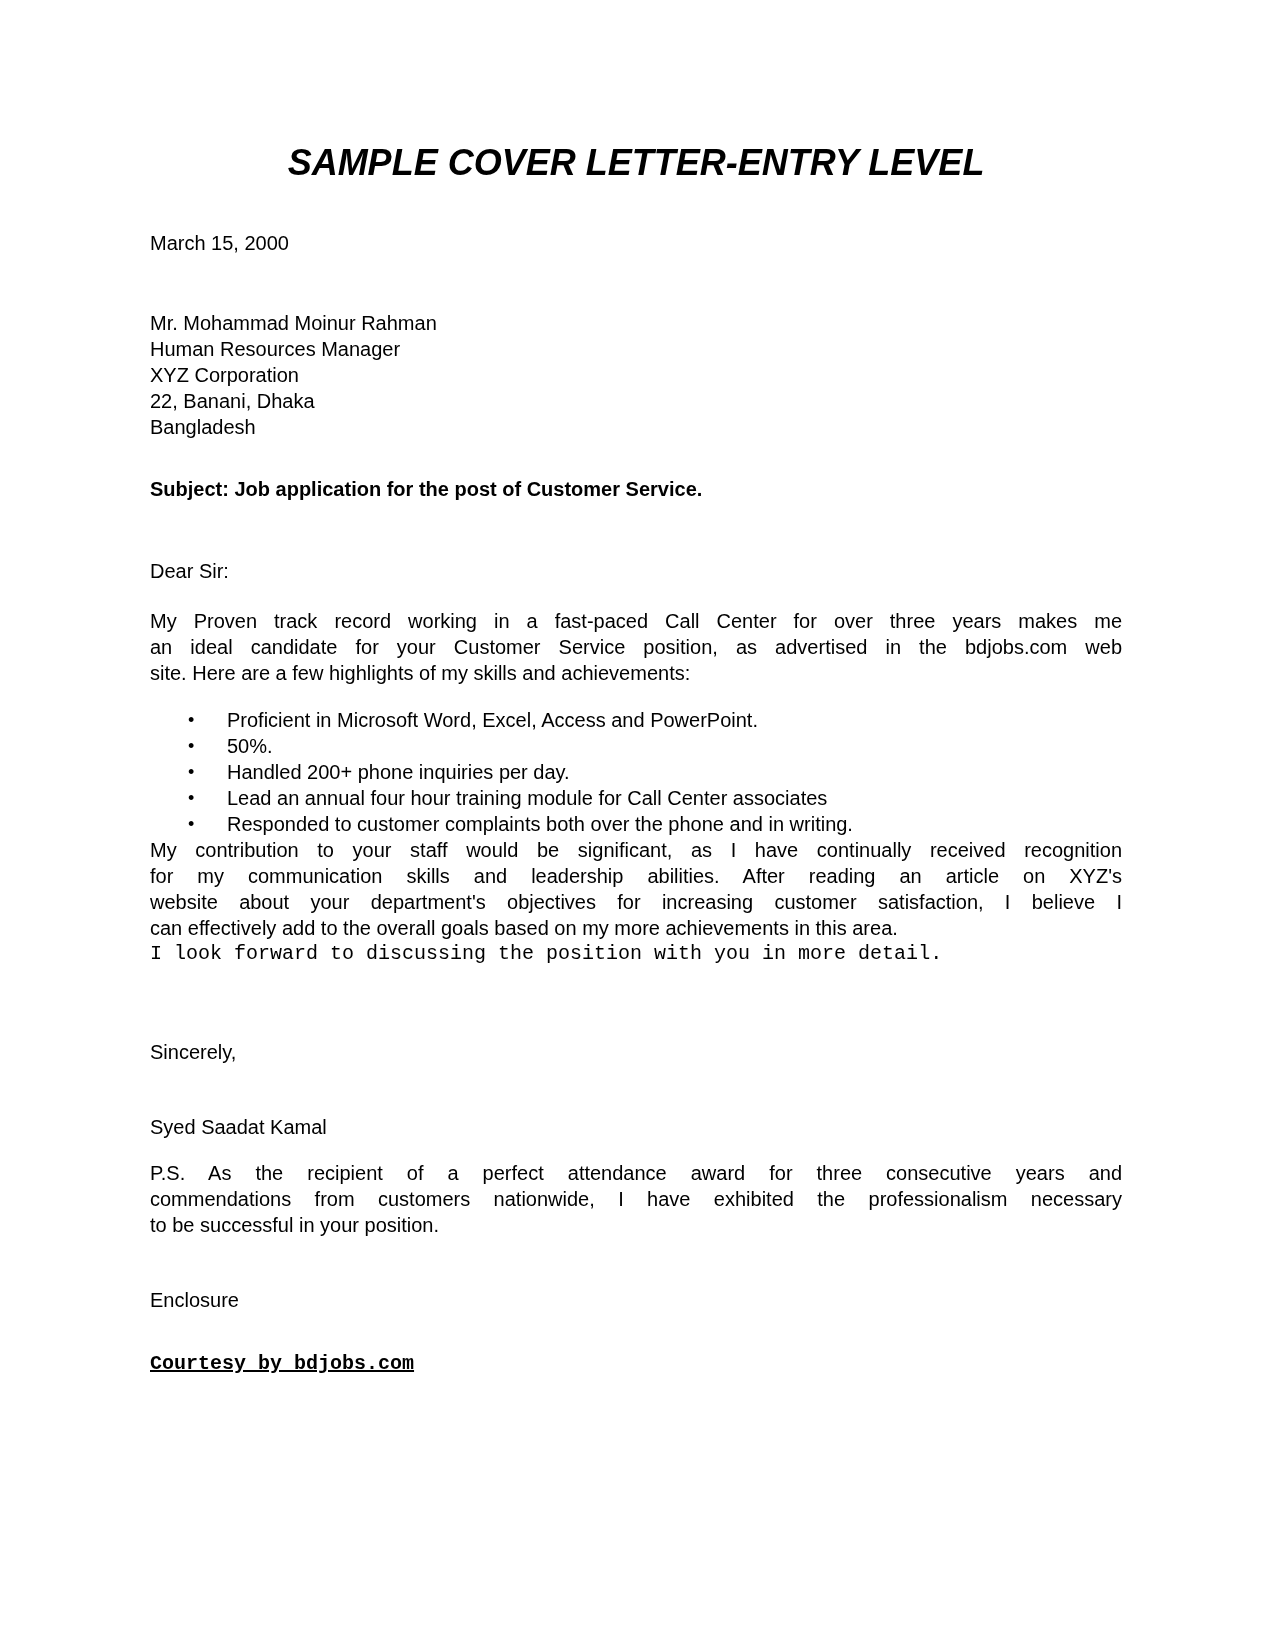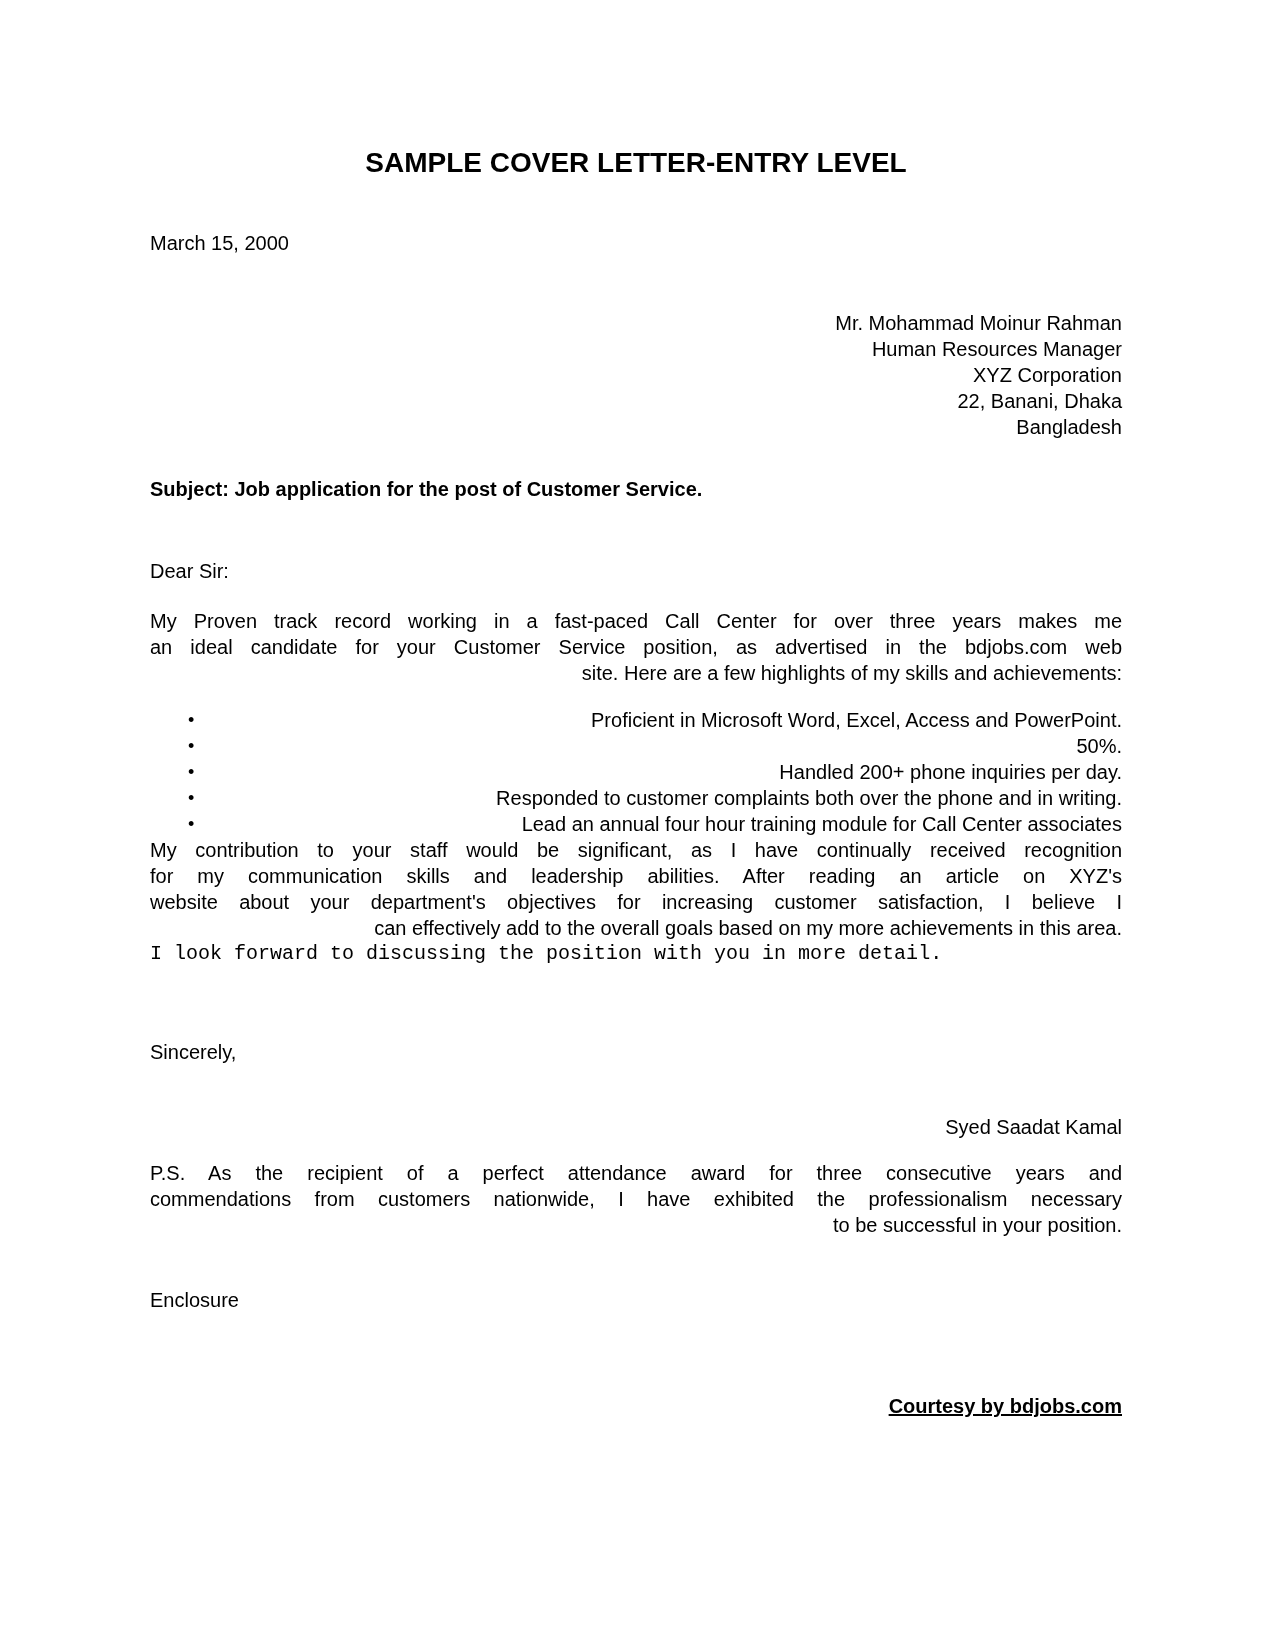--- a/index.html
+++ b/index.html
@@ -19,25 +19,26 @@
   .content {
     position: absolute;
     left: 150px;
     top: 0;
     width: 972px;
     font-size: 20px;
     line-height: 26px;
   }
   .doc-title {
     margin-top: 146px;
-    font-size: 28px;
+    font-size: 36px;
     line-height: 34px;
     font-weight: bold;
     text-align: center;
     letter-spacing: 0px;
+    font-style: italic;
   }
   .date-line      { margin-top: 50px; }
   .address-block  { margin-top: 54px; }
   .subject-line   { margin-top: 36px; font-weight: bold; }
   .salutation     { margin-top: 56px; }
   .para-intro     { margin-top: 24px; }
   .bullet-list    { margin: 21px 0 0 0; padding: 0; list-style: none; }
   .bullet-list li { position: relative; padding-left: 77px; }
   .bullet-list li::before {
     content: "\2022";
@@ -47,26 +48,27 @@
     line-height: 26px;
     font-size: 18px;
   }
   .para-contribution { margin-top: 0; }
   .para-lookforward  { margin-top: 0; font-family: Liberation Mono, monospace; }
   .closing        { margin-top: 72px; }
   .sig-block      { margin-top: 49px; }
   .ps-block       { margin-top: 20px; }
   .enclosure-line { margin-top: 49px; }
   .footer-line {
-    margin-top: 80px;
-    text-align: right;
+    margin-top: 38px;
+    text-align: left;
     font-weight: bold;
+    font-family: Liberation Mono, monospace;
   }
   .footer-line span { text-decoration: underline; }
-  .ln { text-align: right; }
+  .ln { text-align: left; }
   .ln.just {
     text-align: justify;
     text-align-last: justify;
   }
 </style>
 </head>
 <body>
 
 <div class="page">
   <div class="content">
@@ -97,24 +99,24 @@
         <li>
           <div class="ln">Proficient in Microsoft Word, Excel, Access and PowerPoint.</div>
         </li>
         <li>
           <div class="ln">50%.</div>
         </li>
         <li>
           <div class="ln">Handled 200+ phone inquiries per day.</div>
         </li>
         <li>
-          <div class="ln">Responded to customer complaints both over the phone and in writing.</div>
+          <div class="ln">Lead an annual four hour training module for Call Center associates</div>
         </li>
         <li>
-          <div class="ln">Lead an annual four hour training module for Call Center associates</div>
+          <div class="ln">Responded to customer complaints both over the phone and in writing.</div>
         </li>
       </ul>
 
     <div class="para-contribution">
         <div class="ln just">My contribution to your staff would be significant, as I have continually received recognition</div>
         <div class="ln just">for my communication skills and leadership abilities. After reading an article on XYZ's</div>
         <div class="ln just">website about your department's objectives for increasing customer satisfaction, I believe I</div>
         <div class="ln">can effectively add to the overall goals based on my more achievements in this area.</div>
       </div>
 

